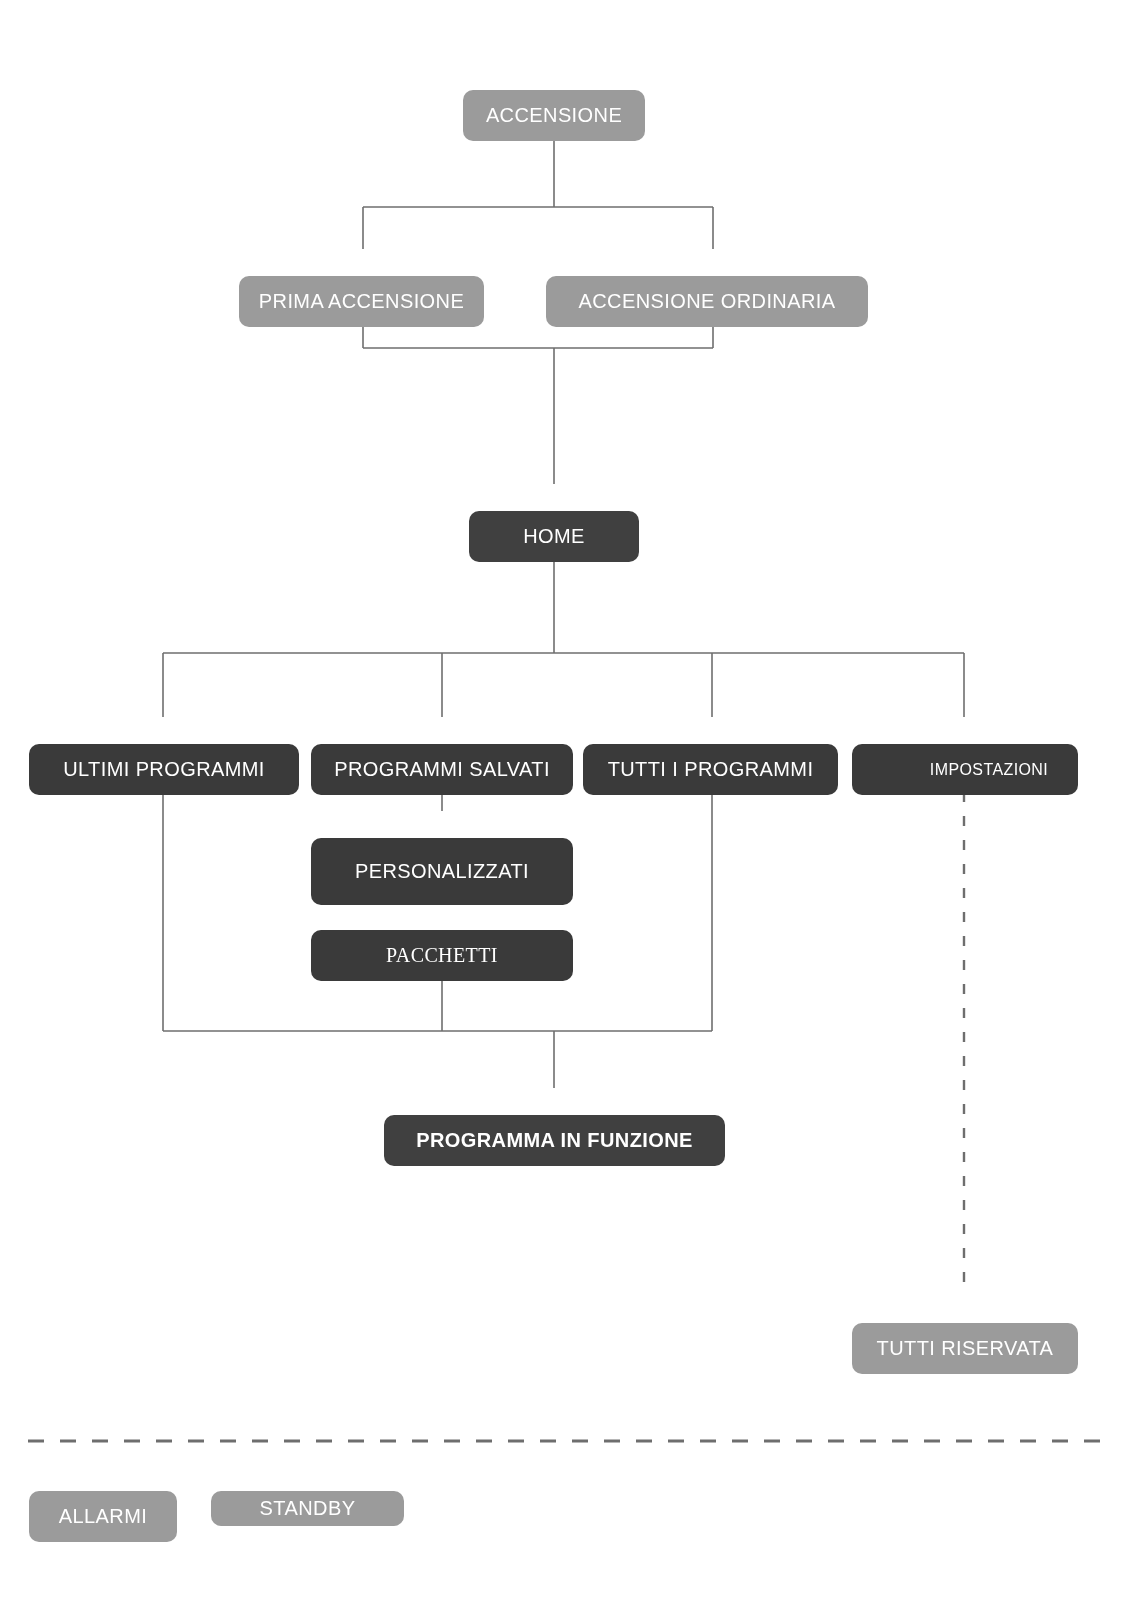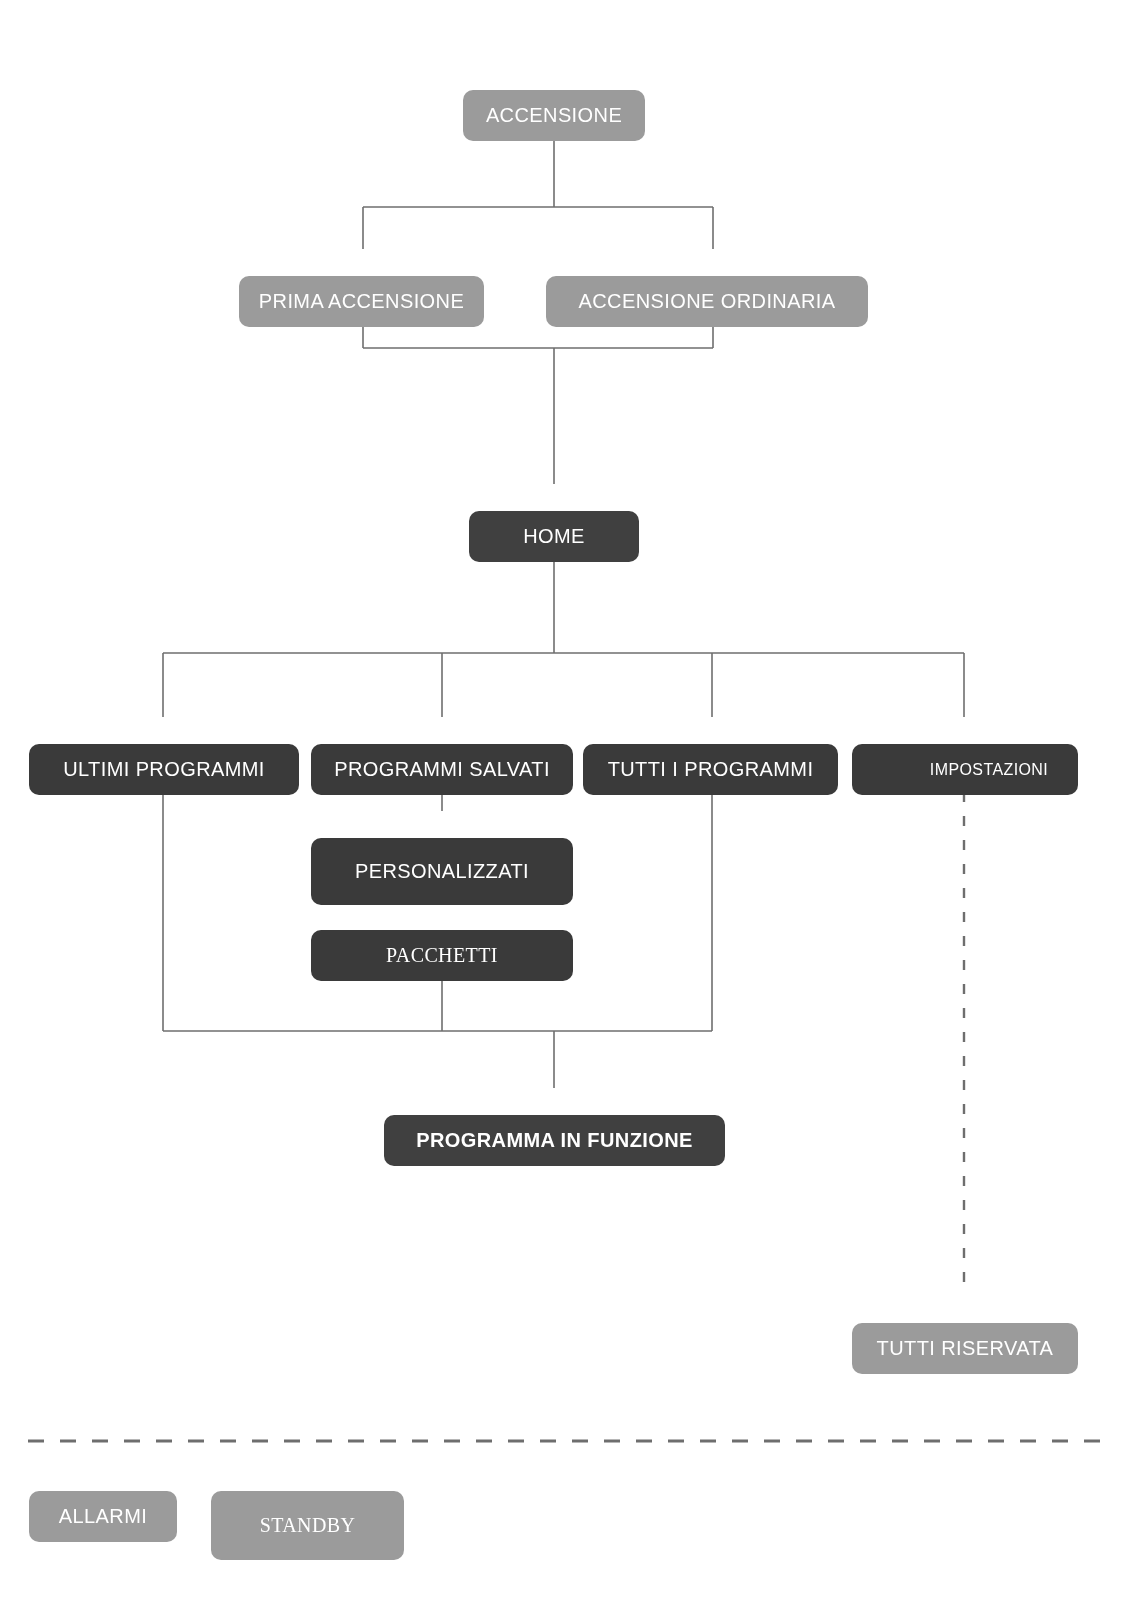--- a/index.html
+++ b/index.html
@@ -141,17 +141,17 @@
   </div>
 
   <div class="node light" style="left:852px; top:1296px; width:226px; height:51px; font-size:20px;">
     <span>TUTTI RISERVATA</span>
   </div>
 
   <div class="node light" style="left:29px; top:1464px; width:148px; height:51px; font-size:20px;">
     <span>ALLARMI</span>
   </div>
 
-  <div class="node light" style="left:211px; top:1464px; width:193px; height:69px; font-size:20px;font-family:Liberation Serif, serif;">
+  <div class="node light" style="left:211px; top:1464px; width:193px; height:35px; font-size:20px;">
     <span>STANDBY</span>
   </div>
 
 </div>
 
 </body></html>

